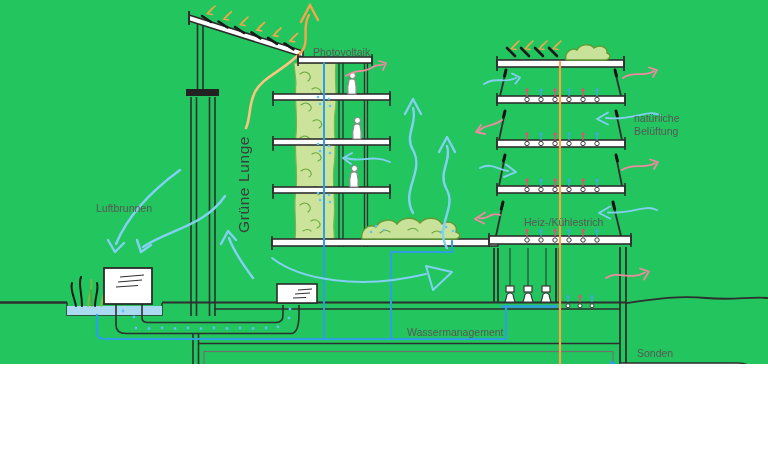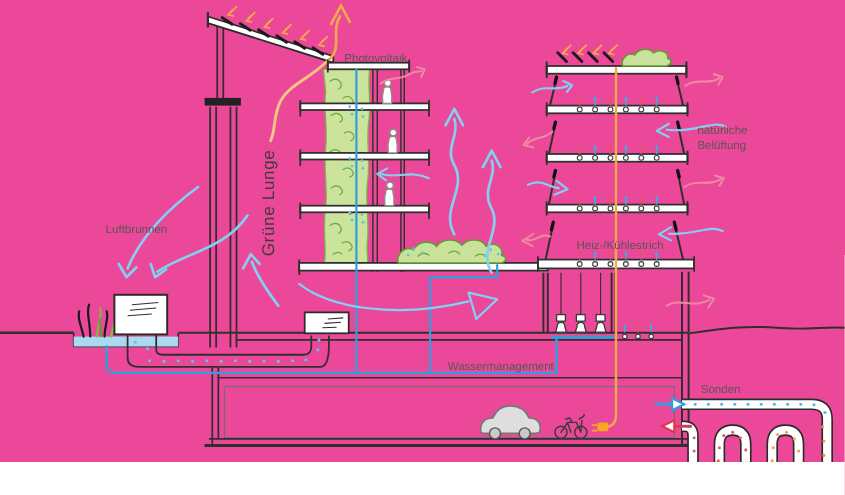--- a/index.html
+++ b/index.html
@@ -1,16 +1,16 @@
 <!DOCTYPE html>
 <html><head>
 <meta charset="utf-8">
 <style>
   html,body{margin:0;padding:0;background:#ffffff;}
-  .stage{width:768px;height:420px;position:relative;background:#ec4899;overflow:hidden;}
+  .stage{width:768px;height:364px;position:relative;background:#22c55e;overflow:hidden;}
   svg{display:block;}
   .lbl{font:10.5px "Liberation Sans",sans-serif;fill:#575756;}
   .lbl-big{font:15.5px "Liberation Sans",sans-serif;fill:#3c3c3b;letter-spacing:.6px;}
   .ln{stroke:#2f2f2f;fill:none;}
   .slab{fill:#ffffff;stroke:#2f2f2f;stroke-width:1.6;}
   .hole{fill:#ffffff;stroke:#3a3a3a;stroke-width:1;}
   .bluearrow{stroke:#82d1f3;fill:none;stroke-width:2.4;stroke-linecap:round;stroke-linejoin:round;}
   .redarrow{stroke:#ef8aa0;fill:none;stroke-width:1.8;stroke-linecap:round;stroke-linejoin:round;}
   .orange{stroke:#f5a84b;fill:none;stroke-linecap:round;}
   .water{stroke:#2e9fe0;fill:none;stroke-linecap:round;}

